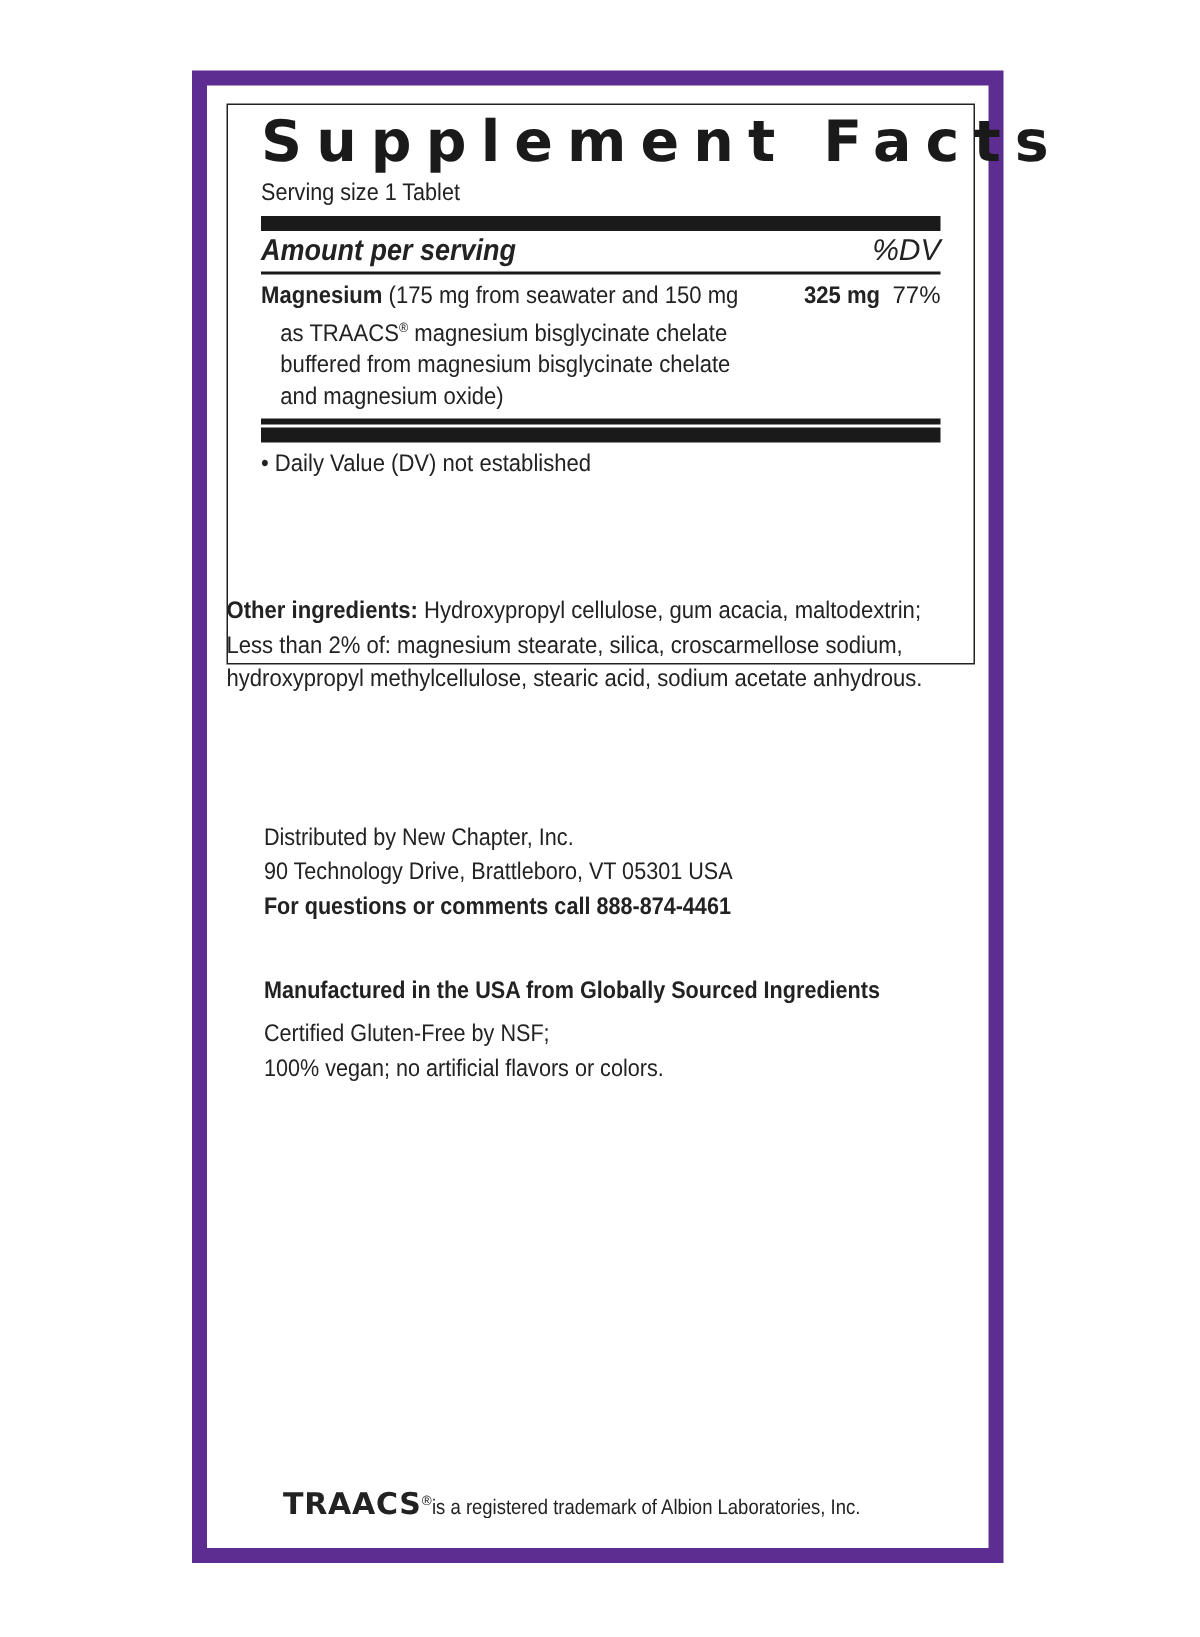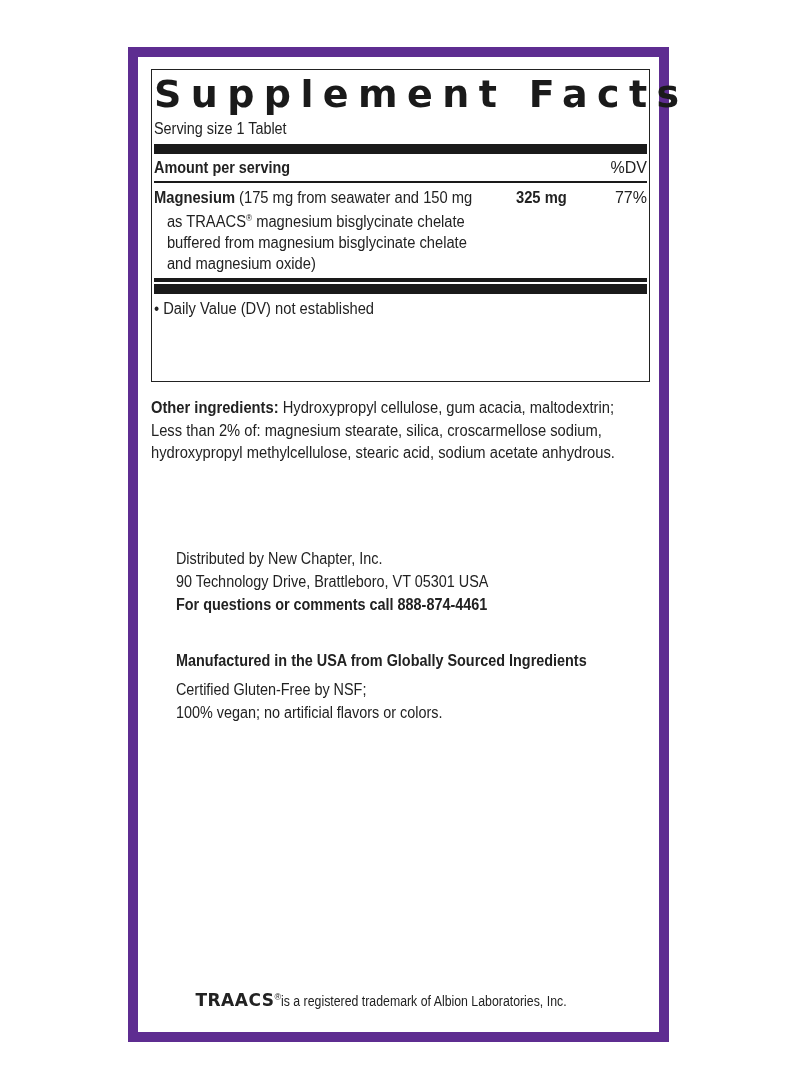--- a/index.html
+++ b/index.html
@@ -6,34 +6,34 @@
     body {
       width: 800px; height: 1091px; background: #ffffff; position: relative;
       font-family: "Liberation Sans", sans-serif; color: #222;
       overflow: hidden;
     }
     .frame {
       position: absolute; left: 128px; top: 47px; width: 541px; height: 995px;
       box-sizing: border-box; border: 10px solid #5e2d91; background: #fff;
     }
     .facts {
-      position: absolute; left: 151px; top: 69px; width: 499px; height: 313px;
-      box-sizing: border-box; border: 1.5px solid #222; padding: 0 2px;
+      position: absolute; left: 151px; top: 69px; width: 499px; height: 374px;
+      box-sizing: border-box; border: 1.5px solid #222; padding: 0 22px;
     }
     .title {
       font-family: "DejaVu Sans", sans-serif; font-weight: bold;
       font-size: 38px; letter-spacing: 9.4px; line-height: 44px;
       margin-top: 2px; white-space: nowrap; color: #1a1a1a;
     }
     .serving { font-size: 16px; line-height: 20px; margin-top: 3px; transform: scaleX(0.9); transform-origin: left; white-space: nowrap; }
     .bar-thick { height: 10px; background: #1a1a1a; margin-top: 5px; }
     .bar-med { height: 4px; background: #1a1a1a; }
     .bar-thin { height: 2px; background: #1a1a1a; }
     .row { position: relative; }
-    .hdr { height: 27px; font-size: 16px; font-weight: bold; line-height: 27px; }
+    .hdr { height: 27px; font-size: 20px; font-weight: bold; line-height: 27px; font-style: italic; }
     .hdr .l { position: absolute; left: 0; top: 0; transform: scaleX(0.9); transform-origin: left; white-space: nowrap; }
     .hdr .r { position: absolute; right: 0; top: 0; font-weight: normal; }
     .nut { font-size: 16px; line-height: 21px; }
     .nut .desc { width: 350px; padding: 4px 0 4px 14px; text-indent: -14px; transform: scaleX(0.92); transform-origin: left; }
     .nut .amt { position: absolute; left: 362px; top: 4px; font-weight: bold; white-space: nowrap; transform: scaleX(0.92); transform-origin: left; }
     .nut .dv { position: absolute; right: 0; top: 4px; white-space: nowrap; }
     .sup { font-size: 9px; vertical-align: super; }
     .footnote { font-size: 16px; line-height: 30px; transform: scaleX(0.92); transform-origin: left; white-space: nowrap; }
     .other {
       position: absolute; left: 151px; top: 397px; width: 510px;
@@ -44,21 +44,21 @@
       position: absolute; left: 151px; width: 499px; text-align: left;
       font-size: 16px; line-height: 23px;
     }
     .center-block div { transform: scaleX(0.9); }
     .b { font-weight: bold; }
     .trademark {
       position: absolute; left: 151px; width: 499px; top: 990px; text-align: center;
       font-size: 14px; white-space: nowrap;
     }
     .trademark .brand {
-      font-family: "DejaVu Sans", sans-serif; font-weight: bold; font-size: 17px; letter-spacing: 0.5px;
+      font-family: "DejaVu Sans", sans-serif; font-weight: bold; font-size: 20px; letter-spacing: 0.5px;
     }
     .trademark .rest { display: inline-block; transform: scaleX(0.88); transform-origin: left; }
   </style>
 </head>
 <body>
 
 <div class="frame"></div>
 
 <div class="facts">
   <div class="title">Supplement Facts</div>

